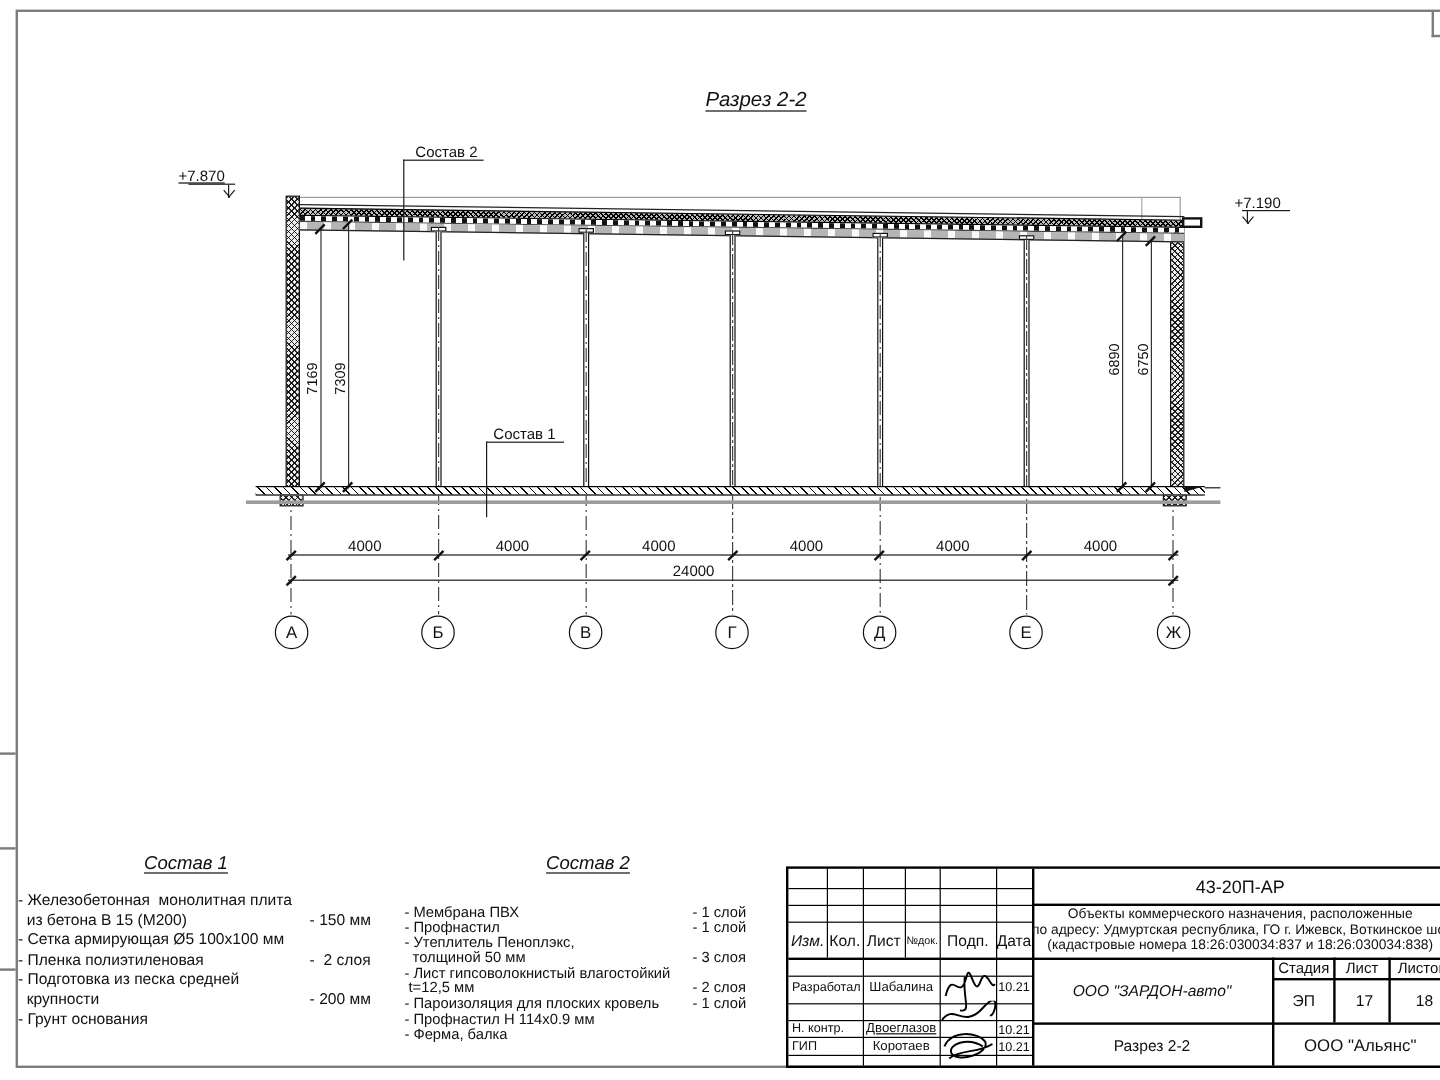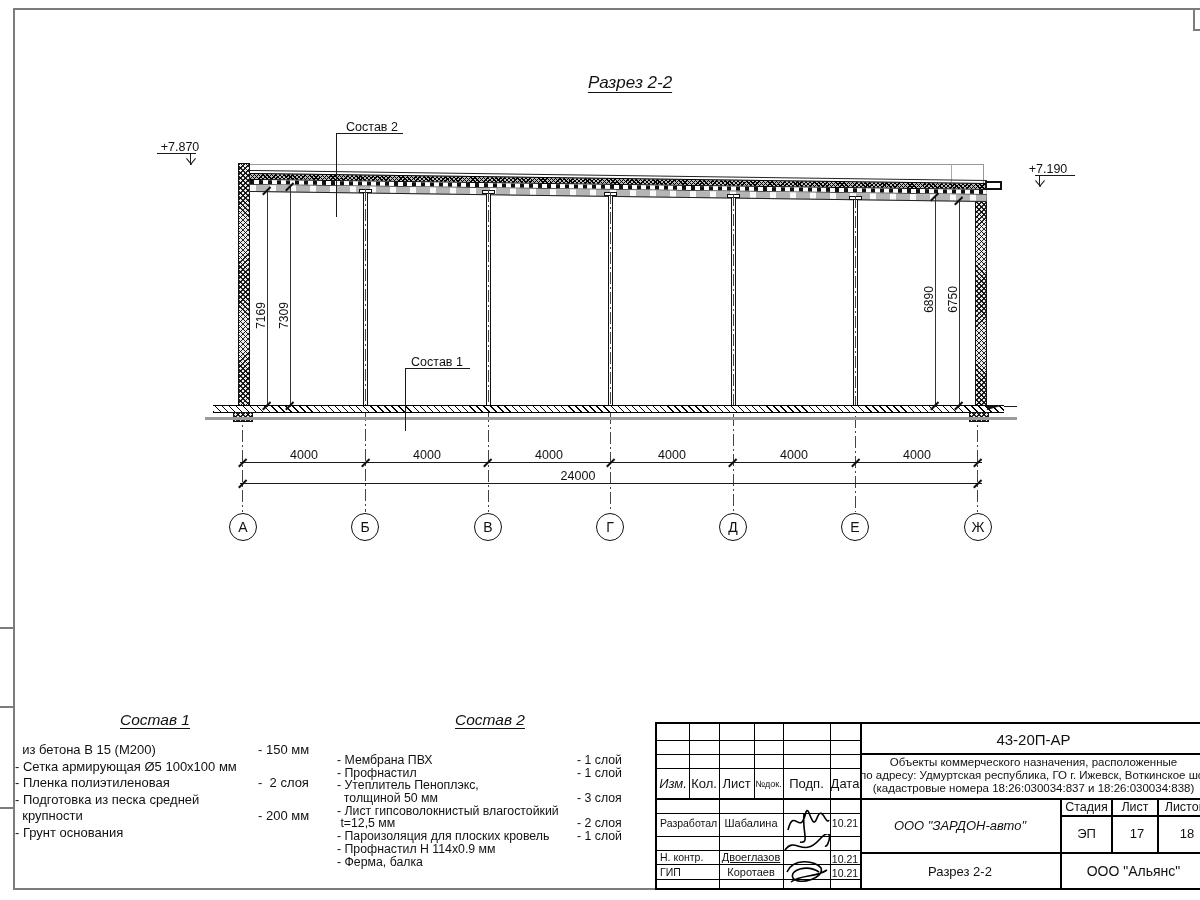--- a/index.html
+++ b/index.html
@@ -48,21 +48,21 @@
 <div id="sheet">
 
   <div class="abs" style="left:13px;top:8px;width:1197px;height:882px;box-sizing:border-box;border:2px solid #7c7c7c;"></div>
   <div class="abs" style="left:1193px;top:10px;width:25px;height:19px;border-left:2px solid #7c7c7c;border-bottom:2px solid #7c7c7c;"></div>
   <div class="gln" style="left:0;top:627px;width:13px;height:2px;"></div>
   <div class="gln" style="left:0;top:706px;width:13px;height:2px;"></div>
   <div class="gln" style="left:0;top:807px;width:13px;height:2px;"></div>
 
   <div class="txt ctr" style="left:558px;top:73px;width:144px;font-size:17px;font-style:italic;text-decoration:underline;text-underline-offset:4px;">Разрез 2-2</div>
 
-  <div class="txt ctr" style="left:152px;top:140px;width:56px;">+7.870</div>
+  <div class="txt ctr" style="left:140px;top:140px;width:56px;text-decoration:underline;">+7.870</div>
   <div class="ln" style="left:157px;top:153px;width:39px;height:1px;"></div>
   <div class="ln" style="left:190px;top:154px;width:1px;height:11px;"></div>
   <div class="ln" style="left:185px;top:161px;width:8px;height:1px;transform:rotate(50deg);"></div>
   <div class="ln" style="left:189px;top:161px;width:8px;height:1px;transform:rotate(-50deg);"></div>
 
   <div class="txt ctr" style="left:1020px;top:162px;width:56px;">+7.190</div>
   <div class="ln" style="left:1035px;top:175px;width:40px;height:1px;"></div>
   <div class="ln" style="left:1039px;top:176px;width:1px;height:10px;"></div>
   <div class="ln" style="left:1034px;top:183px;width:8px;height:1px;transform:rotate(50deg);"></div>
   <div class="ln" style="left:1038px;top:183px;width:8px;height:1px;transform:rotate(-50deg);"></div>
@@ -156,20 +156,21 @@
   <div class="circle" style="left:229px;top:513px;"><span>А</span></div>
   <div class="circle" style="left:351px;top:513px;"><span>Б</span></div>
   <div class="circle" style="left:474px;top:513px;"><span>В</span></div>
   <div class="circle" style="left:596px;top:513px;"><span>Г</span></div>
   <div class="circle" style="left:719px;top:513px;"><span>Д</span></div>
   <div class="circle" style="left:841px;top:513px;"><span>Е</span></div>
   <div class="circle" style="left:964px;top:513px;"><span>Ж</span></div>
 
   <div class="spec-title" style="left:95px;top:711px;">Состав 1</div>
   <div class="spec" style="left:15px;top:742px;width:310px;">
+    <div class="row"><span class="t">- Железобетонная  монолитная плита</span><span class="v"></span></div>
     <div class="row"><span class="t">  из бетона В 15 (М200)</span><span class="v">- 150 мм</span></div>
     <div class="row"><span class="t">- Сетка армирующая Ø5 100х100 мм</span><span class="v"></span></div>
     <div class="row"><span class="t">- Пленка полиэтиленовая</span><span class="v">-  2 слоя</span></div>
     <div class="row"><span class="t">- Подготовка из песка средней</span><span class="v"></span></div>
     <div class="row"><span class="t">  крупности</span><span class="v">- 200 мм</span></div>
     <div class="row"><span class="t">- Грунт основания</span><span class="v"></span></div>
   </div>
 
   <div class="spec-title" style="left:430px;top:711px;">Состав 2</div>
   <div class="spec spec2" style="left:337px;top:754px;width:300px;">

